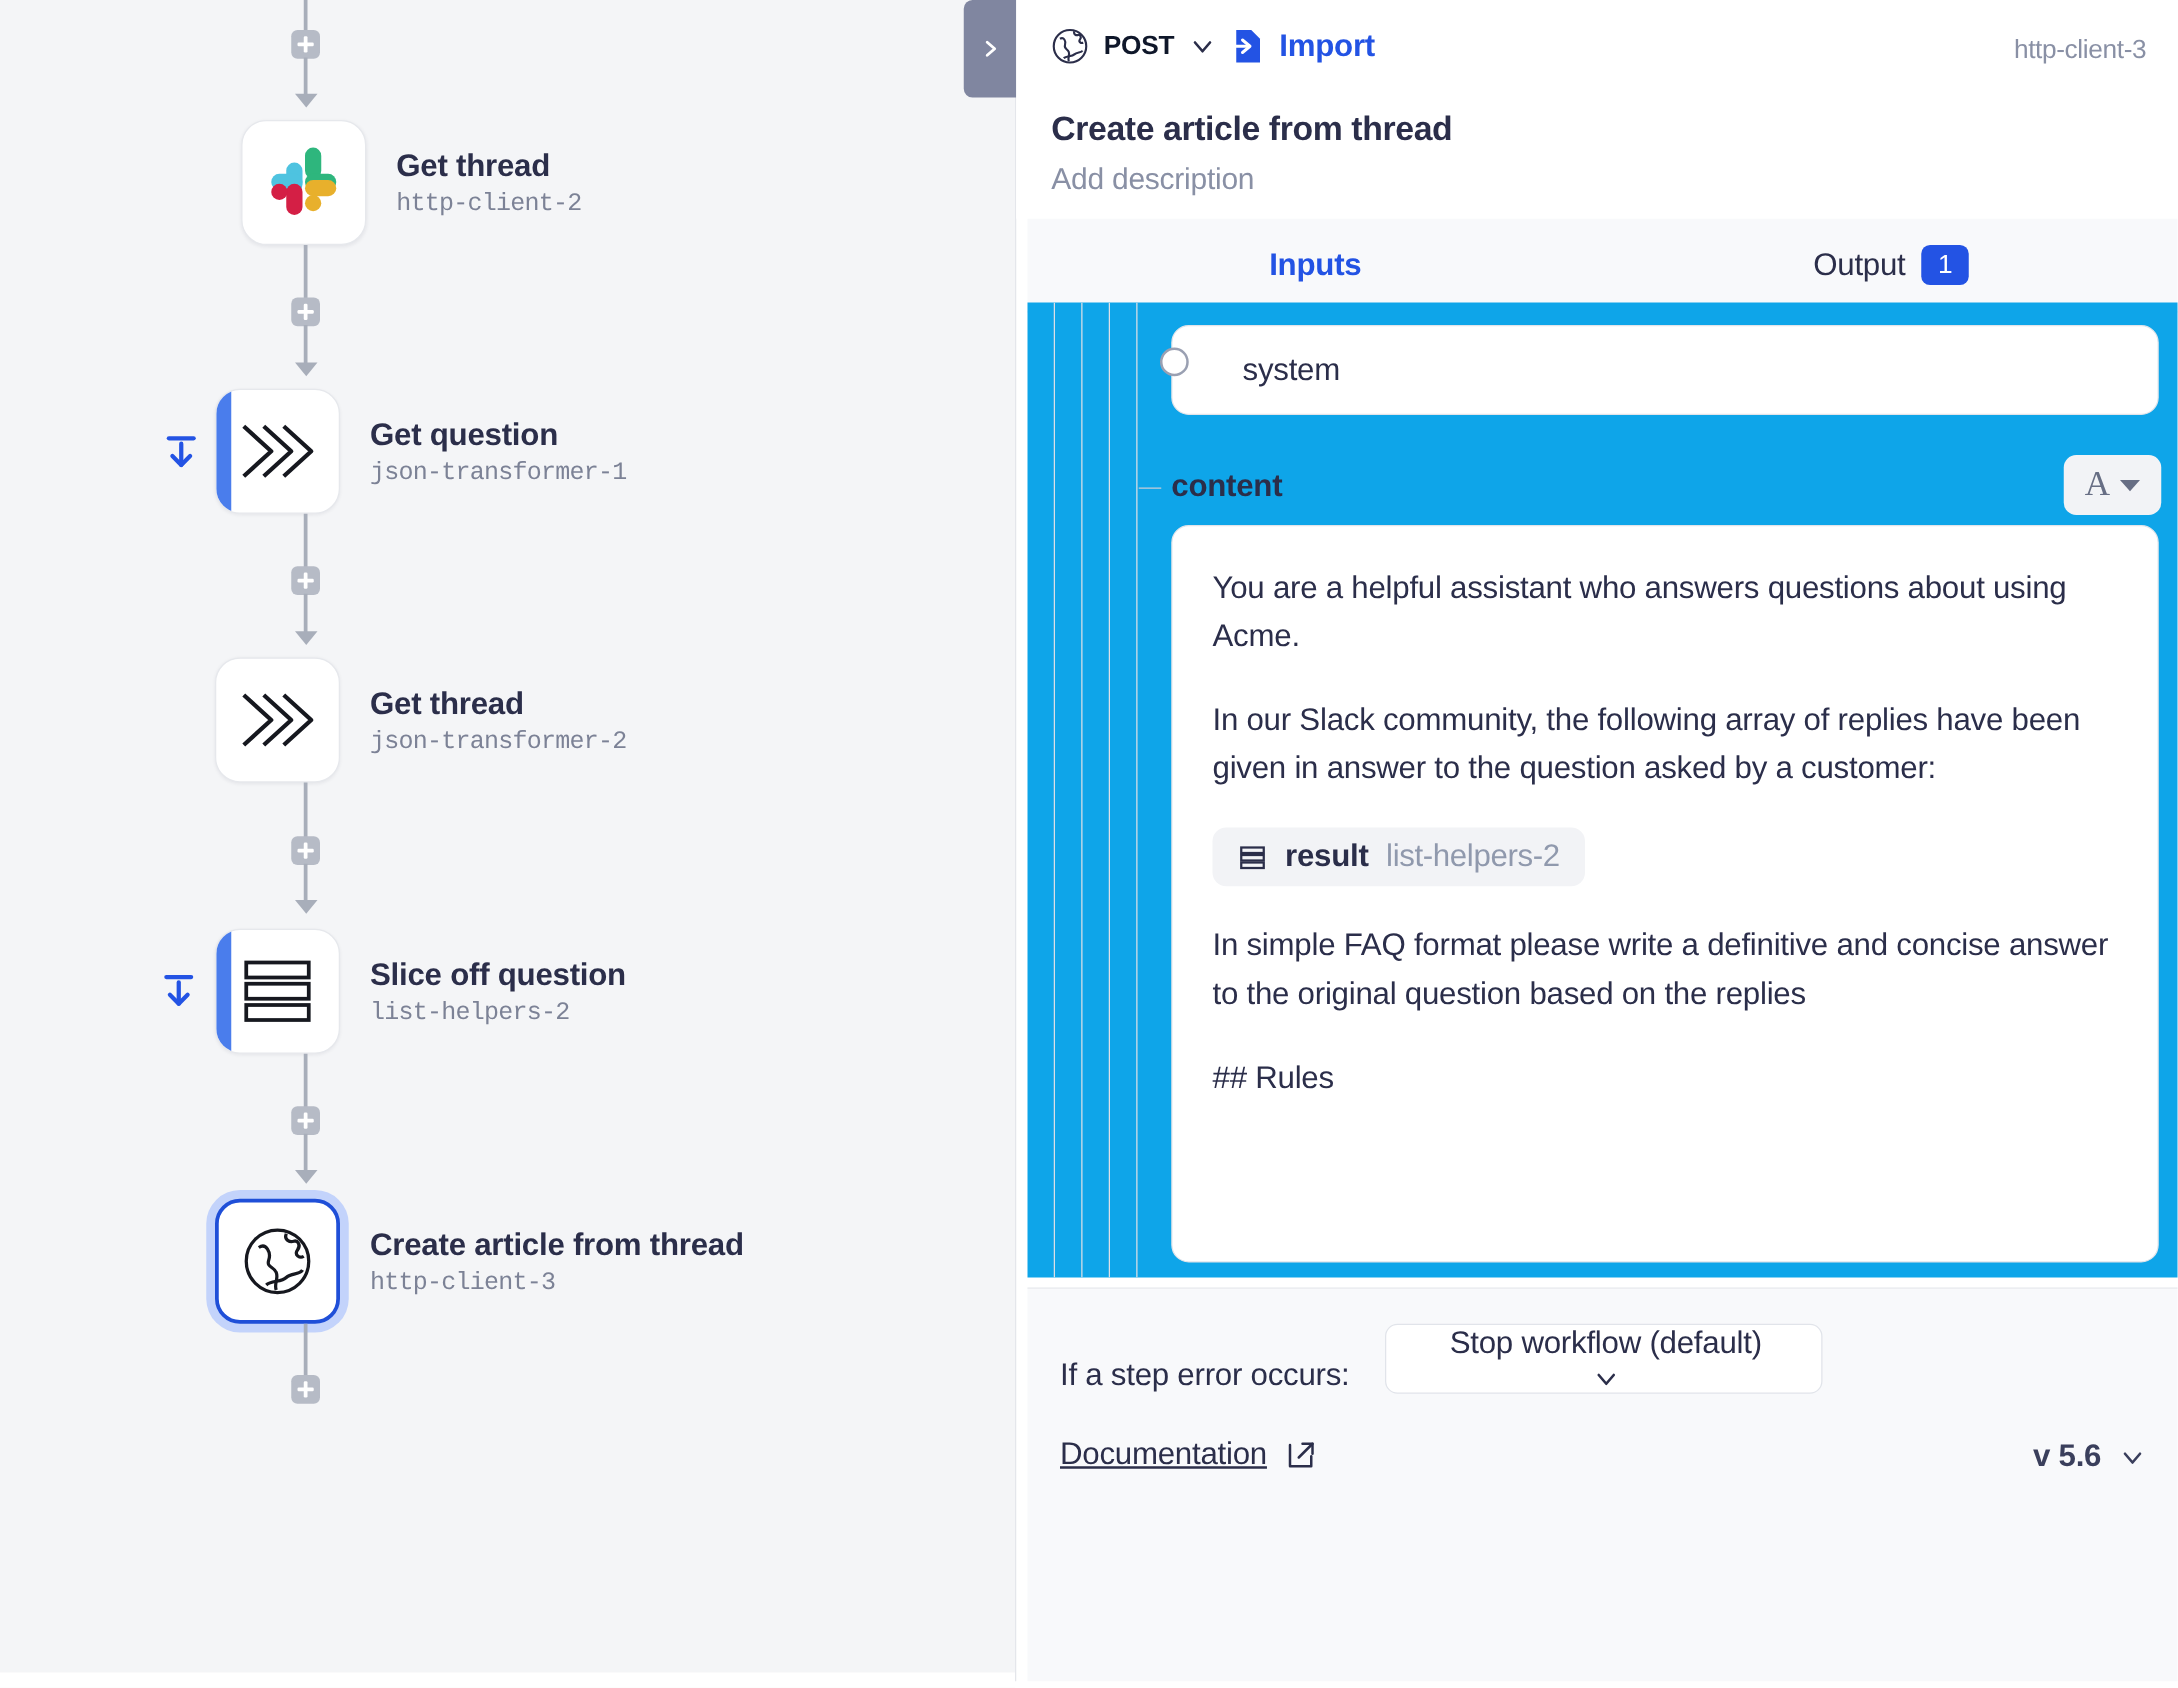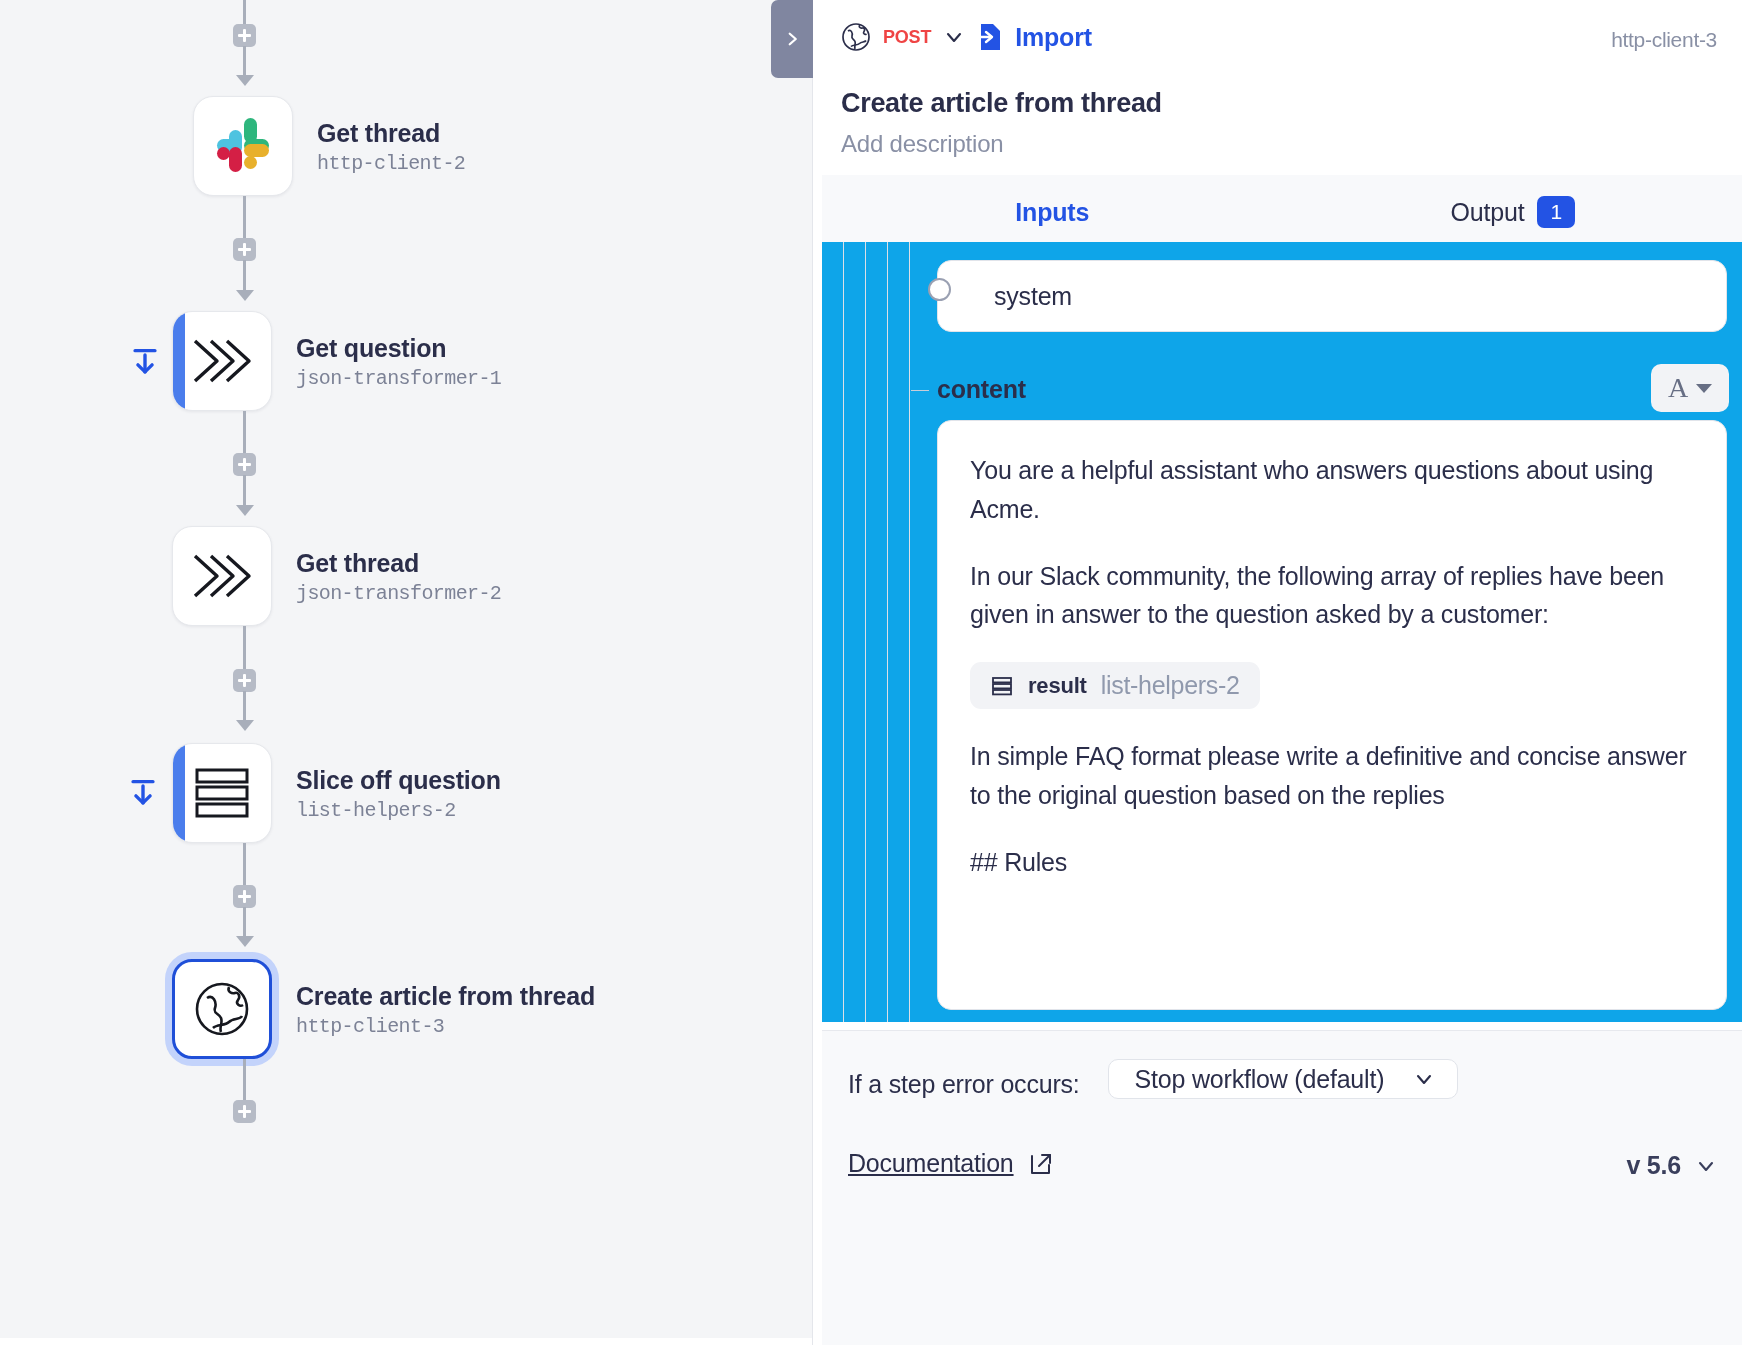--- a/index.html
+++ b/index.html
@@ -104,21 +104,21 @@
     width: 42px; height: 78px;
     background: #8086a0; border-radius: 7px 0 0 7px;
     display: flex; align-items: center; justify-content: center;
     cursor: pointer;
   }
   #collapse-handle svg { width: 18px; height: 18px; display:block; }
 
   .panel-header { position: absolute; left: 0; top: 0; width: 930px; height: 175px; background: #fff; }
   .hdr-top { position: absolute; left: 28px; top: 22px; display: flex; align-items: center; gap: 12px; }
   .hdr-globe svg { width: 30px; height: 30px; display: block; }
-  .hdr-method { font-size: 18px; font-weight: bold; color: #ef4444; letter-spacing: -0.2px; }
+  .hdr-method { font-size: 21px; font-weight: bold; color: #0f172a; letter-spacing: -0.2px; }
   .hdr-caret svg { width: 22px; height: 22px; display:block; }
   .hdr-import-icon svg { width: 26px; height: 28px; display:block; }
   .hdr-import { font-size: 25px; font-weight: bold; color: #2353e4; letter-spacing: -0.2px; cursor: pointer; }
   .hdr-right {
     position: absolute; right: 26px; top: 28px;
     font-size: 21px; color: #8990a5; letter-spacing: -0.3px;
   }
   .hdr-title {
     position: absolute; left: 28px; top: 88px;
     font-size: 27px; font-weight: bold; color: #2b2e4a; letter-spacing: -0.3px;
@@ -206,36 +206,36 @@
   .tb-p {
     font-size: 25px; color: #2b2e4a; line-height: 1.55; letter-spacing: -0.2px;
     margin-bottom: 28px; white-space: pre-wrap;
   }
   .ref-chip {
     display: inline-flex; align-items: center; gap: 14px;
     background: #f2f3f6; border-radius: 11px;
     padding: 9px 20px; margin-bottom: 28px; cursor: pointer;
   }
   .ref-chip svg { width: 24px; height: 24px; display:block; }
-  .ref-name { font-size: 22px; font-weight: bold; color: #2b2e4a; letter-spacing: -0.2px; }
+  .ref-name { font-size: 25px; font-weight: bold; color: #2b2e4a; letter-spacing: -0.2px; }
   .ref-src { font-size: 25px; color: #9099ad; letter-spacing: -0.3px; }
 
   .panel-footer {
     position: absolute; left: 9px; top: 1030px;
     width: 921px; height: 315px;
     background: #f8f9fb;
     border-top: 1px solid #e7e9ee;
   }
   .err-row { position: absolute; left: 26px; top: 28px; display: flex; align-items: flex-end; gap: 28px; }
   .err-label { font-size: 25px; color: #2b2e4a; letter-spacing: -0.2px; }
   .err-select {
-    width: 350px; height: 40px; background: #fff;
+    width: 350px; height: 56px; background: #fff;
     border: 1px solid #e1e4ea; border-radius: 10px;
     display: flex; align-items: center; justify-content: space-between;
-    padding: 0 22px 0 26px; cursor: pointer;
+    padding: 0 22px 0 26px; cursor: pointer; flex-direction: column;
   }
   .err-select .val { font-size: 25px; color: #2b2e4a; letter-spacing: -0.2px; }
   .chev-sm svg { width: 22px; height: 22px; display:block; }
 
   .doc-link {
     position: absolute; left: 26px; top: 118px;
     display: flex; align-items: center; gap: 14px; cursor: pointer;
   }
   .doc-text {
     font-size: 25px; color: #2b2e4a; text-decoration: underline; letter-spacing: -0.2px;

